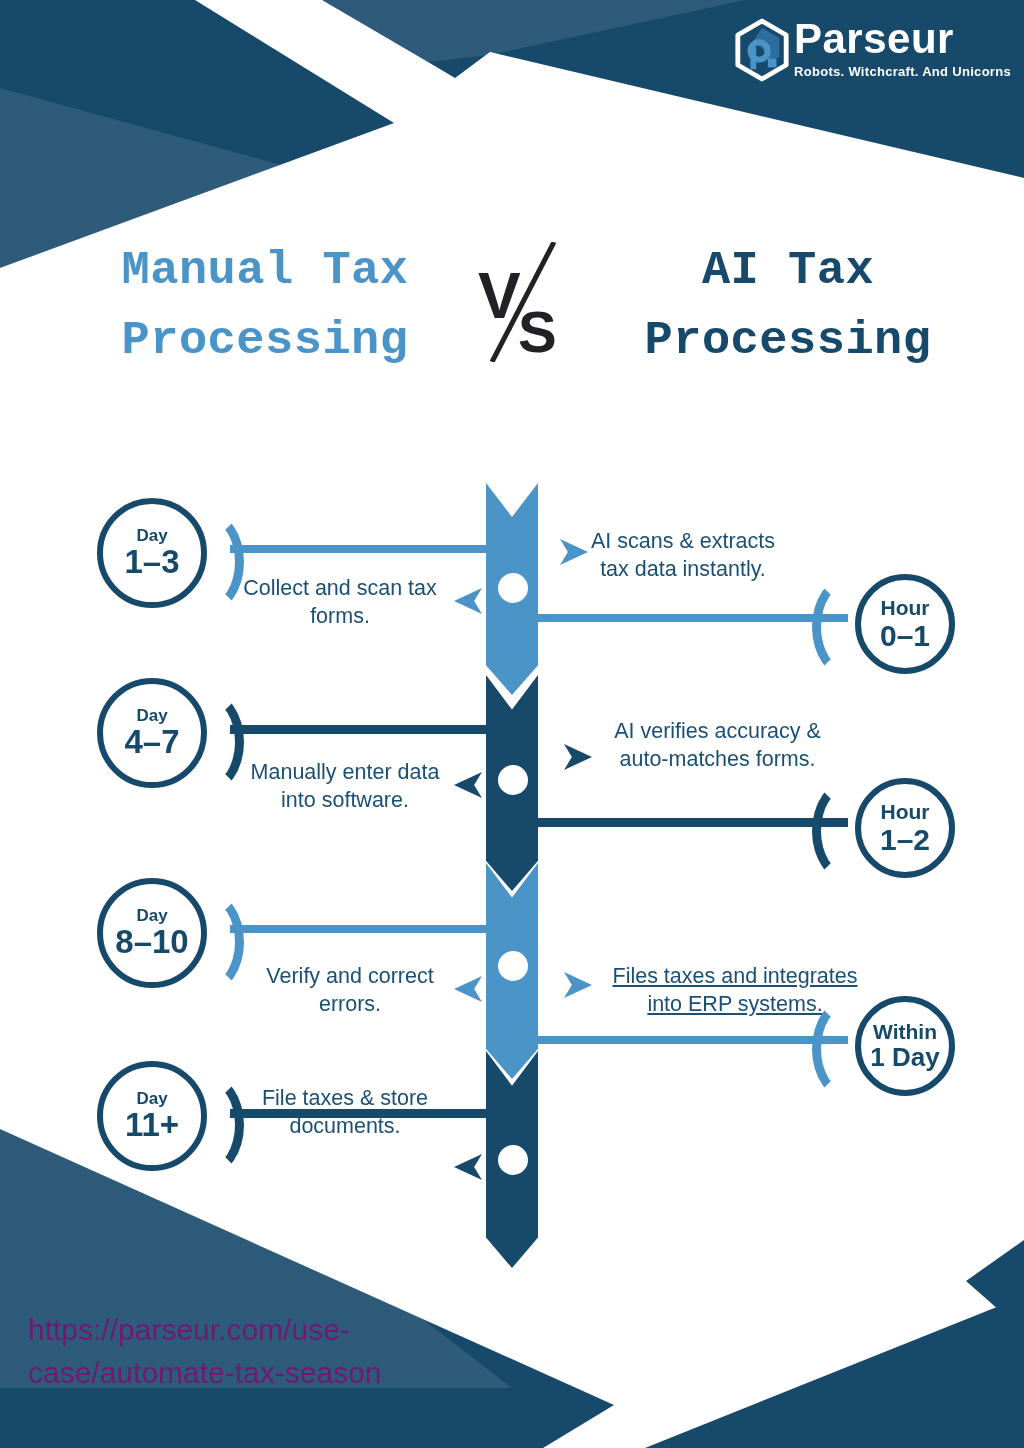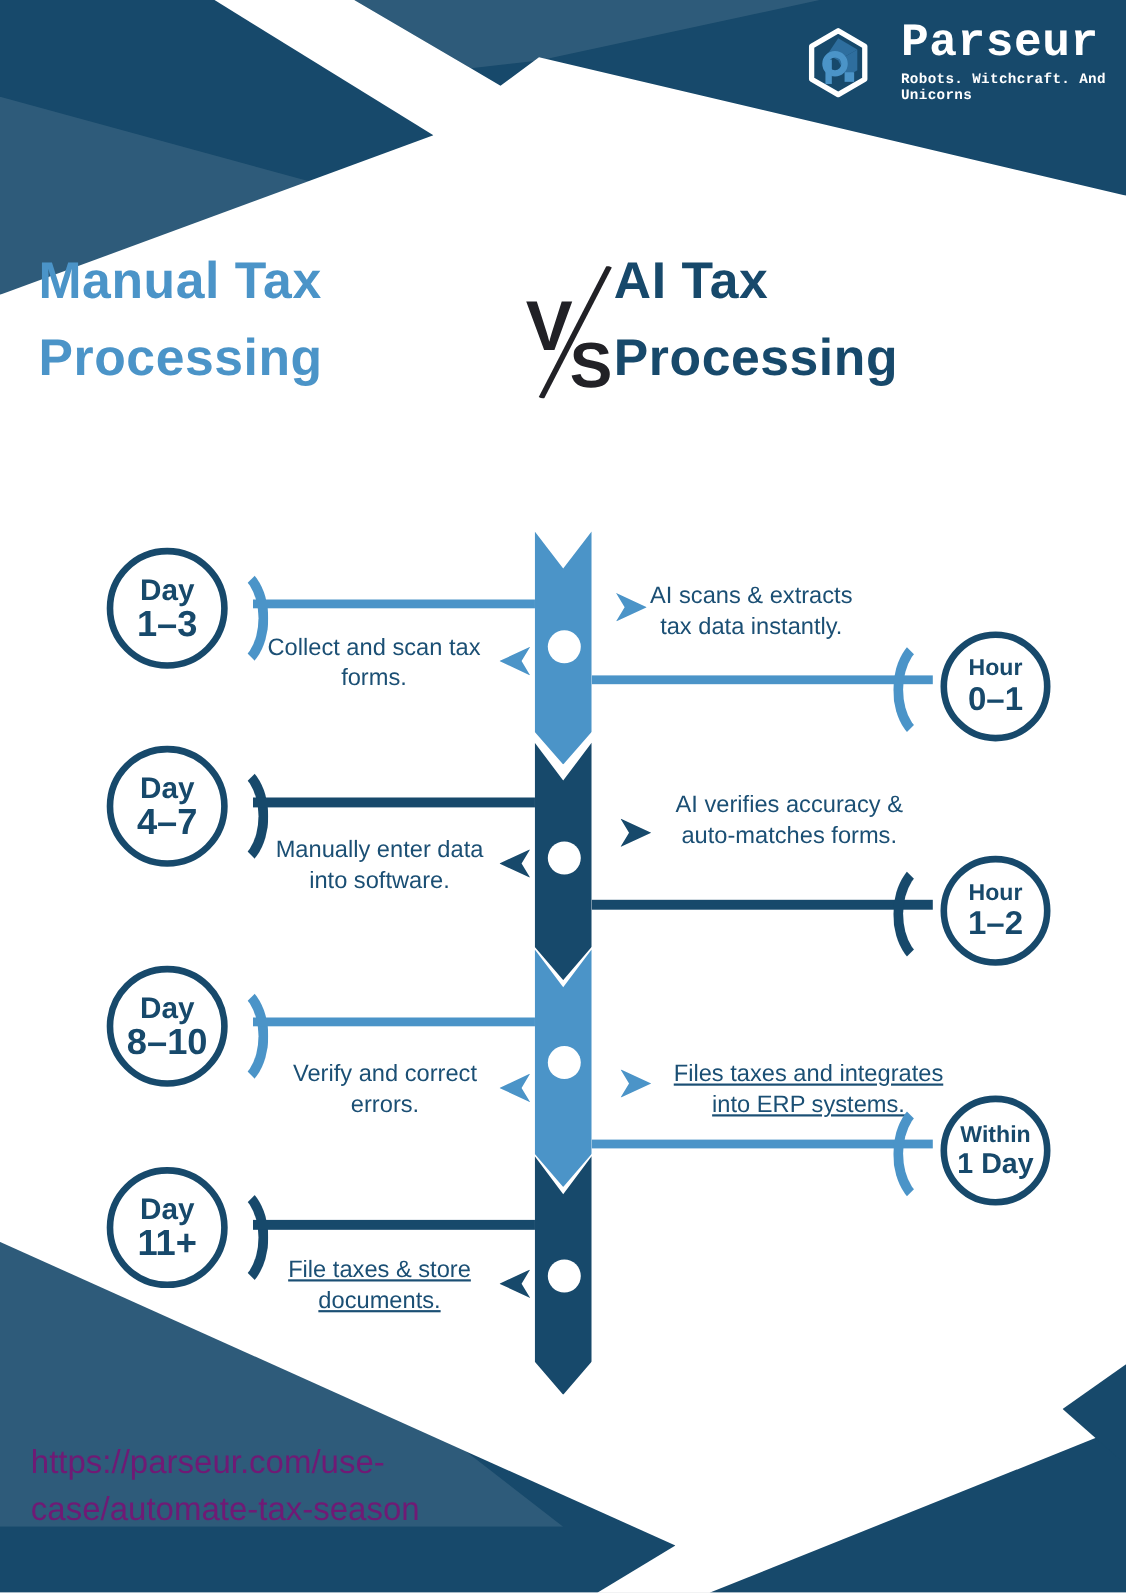--- a/index.html
+++ b/index.html
@@ -15,26 +15,26 @@
   .navy-light{background:rgba(255,255,255,0.10);}
   .d-tl{clip-path:polygon(0px 0px,195px 0px,394px 123px,0px 268px);}
   .d-tl2{clip-path:polygon(0px 88px,300px 170px,0px 330px);}
   .d-tr{clip-path:polygon(322px 0px,1024px 0px,1024px 178px,490px 52px,455px 78px,428px 62px);}
   .d-tr2{clip-path:polygon(322px 0px,745px 0px,490px 55px,428px 62px);}
   .d-bl{clip-path:polygon(0px 1129px,614px 1405px,543px 1448px,0px 1448px);}
   .d-bl2{clip-path:polygon(0px 1128px,370px 1278px,512px 1388px,0px 1388px);}
   .d-br{clip-path:polygon(645px 1448px,1024px 1296px,1024px 1448px);}
   .d-brs{clip-path:polygon(966px 1281px,1024px 1240px,1024px 1332px);}
   
-  .logo-wrap{position:absolute;left:733px;top:18px;display:flex;gap:28px;align-items:flex-end;z-index:3;font-family:Liberation Mono, monospace;}
+  .logo-wrap{position:absolute;left:733px;top:18px;display:flex;gap:3px;align-items:flex-start;z-index:3;}
   .logo-text .brand{color:#fff;font-weight:bold;font-size:42px;line-height:1;letter-spacing:.5px;}
   .logo-text .tag{color:#fff;font-weight:bold;font-size:13px;letter-spacing:.3px;margin-top:4px;}
   
-  .title{position:absolute;top:220px;width:460px;
-    font-weight:bold;font-size:47px;line-height:70px;letter-spacing:.5px;z-index:2;}
+  .title{position:absolute;top:236px;width:460px;text-align:center;
+    font-weight:bold;font-size:47px;line-height:70px;letter-spacing:.5px;z-index:2;font-family:Liberation Mono, monospace;}
   .title.manual{left:35px;color:#4B94C8;}
   .title.ai{left:558px;color:#17496B;}
   .vs-wrap{position:absolute;left:466px;top:242px;width:100px;height:120px;z-index:2;}
   
   .seg{position:absolute;left:486px;width:52px;
     clip-path:polygon(0 0,50% 16%,100% 0,100% 86%,50% 100%,0 86%);
     filter:drop-shadow(0 6px 0 #ffffff);}
   .seg.s1{top:483px;height:212px;background:#4B94C8;z-index:9;}
   .seg.s2{top:675px;height:216px;background:#17496B;z-index:8;}
   .seg.s3{top:863px;height:216px;background:#4B94C8;z-index:7;}
@@ -43,21 +43,21 @@
   
   .hline{position:absolute;height:8px;z-index:4;}
   .lb{background:#4B94C8;}
   .nv{background:#17496B;}
   .arc{position:absolute;width:54px;height:84px;border:9px solid transparent;border-radius:50%;z-index:4;}
   .arc.open-left  {border-right-color:currentColor;}   
   .arc.open-right {border-left-color:currentColor;}    
   .day-circle{position:absolute;left:97px;width:98px;height:98px;border:6px solid #17496B;
     border-radius:50%;background:#fff;display:flex;flex-direction:column;align-items:center;
     justify-content:center;z-index:5;color:#17496B;}
-  .day-circle .lbl{font-size:27px;font-weight:bold;line-height:1.05;}
+  .day-circle .lbl{font-size:17px;font-weight:bold;line-height:1.05;}
   .day-circle .val{font-size:33px;font-weight:bold;line-height:1.05;}
   .hour-circle{position:absolute;left:855px;width:88px;height:88px;border:6px solid #17496B;
     border-radius:50%;background:#fff;display:flex;flex-direction:column;align-items:center;
     justify-content:center;z-index:5;color:#17496B;}
   .hour-circle .lbl{font-size:21px;font-weight:bold;line-height:1.1;}
   .hour-circle .val{font-size:30px;font-weight:bold;line-height:1.1;}
   .hour-circle.wide .val{font-size:26px;}
   
   .step-text{position:absolute;text-align:center;color:#1B4F74;font-size:21.5px;line-height:28px;z-index:3;}
   .arrow{position:absolute;width:28px;height:26px;z-index:4;}
@@ -197,21 +197,21 @@
     </div>
   </div>
 
   <div class="abs" style="inset:0;">
     <div class="day-circle" style="top:1061px;">
       <span class="lbl">Day</span>
       <span class="val">11+</span>
     </div>
     <div class="arc open-left" style="left:172px;top:1074px;color:#17496B;"></div>
     <div class="hline nv" style="left:230px;top:1109px;width:257px;height:9px;"></div>
-    <div class="step-text" style="left:205px;top:1140px;width:280px;text-decoration:underline;">
+    <div class="step-text" style="left:205px;top:1084px;width:280px;">
       <div>File taxes &amp; store</div>
       <div>documents.</div>
     </div>
     <div class="arrow left nv" style="left:454px;top:1154px;"></div>
   </div>
 
   <div class="footer-url">
     <div>https://parseur.com/use-</div>
     <div>case/automate-tax-season</div>
   </div>

